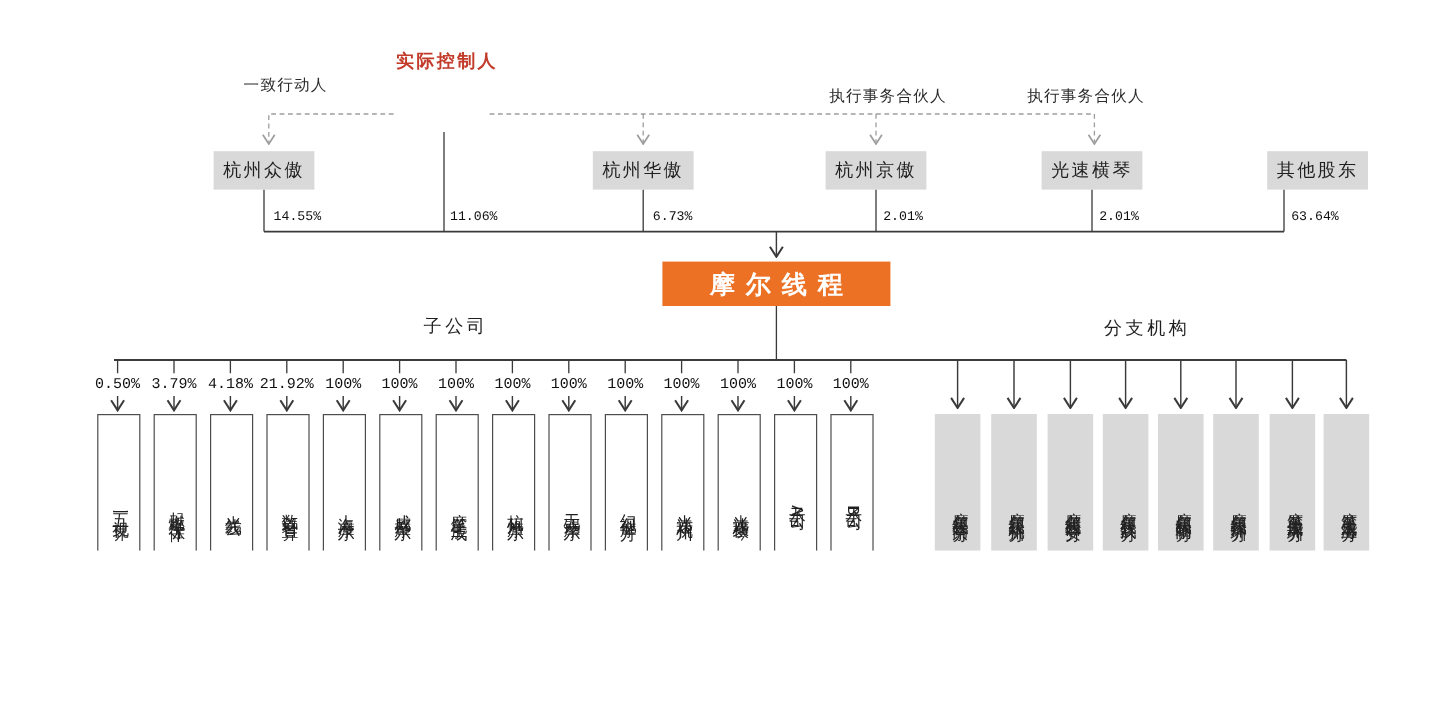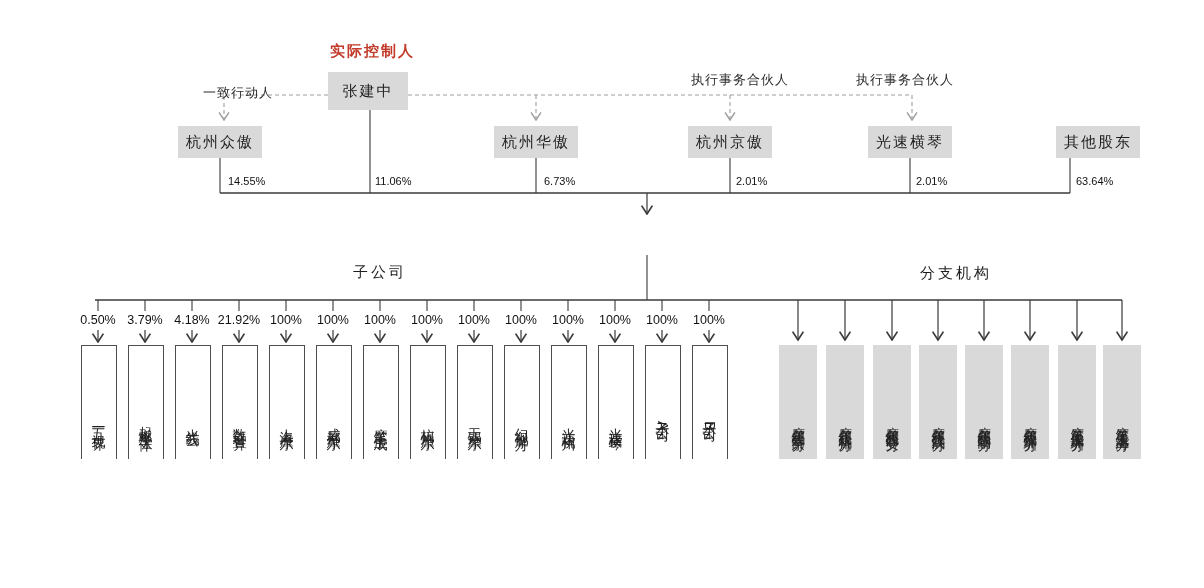--- a/index.html
+++ b/index.html
@@ -1,19 +1,19 @@
 <!DOCTYPE html>
 <html><head>
 <meta charset="utf-8">
 <title>股权结构图</title>
 <style>
   html,body{margin:0;padding:0;background:#ffffff;}
   #canvas{
     position:relative;width:1204px;height:459px;background:#fff;overflow:hidden;
-    font-family:Liberation Sans, sans-serif;color:#1f1f1f;
+    font-family:Liberation Mono, monospace;color:#1f1f1f;
   }
   #wires{position:absolute;left:0;top:0;width:1204px;height:588px;pointer-events:none;}
   .abs{position:absolute;}
   .ctr{display:flex;align-items:center;justify-content:center;text-align:center;}
   .graybox{background:#d9d9d9;font-size:15px;letter-spacing:2px;}
   .controller-label{color:#c23b2b;font-size:15px;font-weight:bold;letter-spacing:2px;}
   .rel-label{font-size:13px;color:#2b2b2b;letter-spacing:1px;white-space:nowrap;}
   .pct{font-size:11px;color:#111;}
   .pct-c{font-size:12.5px;color:#111;text-align:center;}
   .company{background:#ec7125;color:#fff;font-size:21px;font-weight:bold;letter-spacing:9px;text-indent:9px;}
@@ -85,39 +85,39 @@
       <line x1="938" y1="300" x2="938" y2="340" marker-end="url(#aD)"></line>
       <line x1="984" y1="300" x2="984" y2="340" marker-end="url(#aD)"></line>
       <line x1="1030" y1="300" x2="1030" y2="340" marker-end="url(#aD)"></line>
       <line x1="1077" y1="300" x2="1077" y2="340" marker-end="url(#aD)"></line>
       <line x1="1122" y1="300" x2="1122" y2="340" marker-end="url(#aD)"></line>
       <line x1="521" y1="525" x2="521" y2="533" marker-end="url(#aD)"></line>
     </g>
   </svg>
 
   <div class="abs ctr controller-label" style="left:320px;top:42px;width:105px;height:18px;">实际控制人</div>
-  <div class="abs ctr graybox" style="left:328px;top:72px;width:80px;height:38px;">张建中</div>
-
-  <div class="abs rel-label" style="left:203px;top:84px;">一致行动人</div>
+
+  <div class="abs rel-label" style="left:203px;top:62px;">一致行动人</div>
   <div class="abs rel-label" style="left:691px;top:71px;">执行事务合伙人</div>
   <div class="abs rel-label" style="left:856px;top:71px;">执行事务合伙人</div>
 
   <div class="abs ctr graybox" style="left:178px;top:126px;width:84px;height:32px;">杭州众傲</div>
   <div class="abs ctr graybox" style="left:494px;top:126px;width:84px;height:32px;">杭州华傲</div>
   <div class="abs ctr graybox" style="left:688px;top:126px;width:84px;height:32px;">杭州京傲</div>
   <div class="abs ctr graybox" style="left:868px;top:126px;width:84px;height:32px;">光速横琴</div>
   <div class="abs ctr graybox" style="left:1028px;top:126px;width:84px;height:32px;margin-left:28px;">其他股东</div>
 
   <div class="abs pct" style="left:228px;top:175px;">14.55%</div>
   <div class="abs pct" style="left:375px;top:175px;">11.06%</div>
   <div class="abs pct" style="left:544px;top:175px;">6.73%</div>
   <div class="abs pct" style="left:736px;top:175px;">2.01%</div>
   <div class="abs pct" style="left:916px;top:175px;">2.01%</div>
   <div class="abs pct" style="left:1076px;top:175px;">63.64%</div>
 
+  <div class="abs ctr company" style="left:552px;top:218px;width:190px;height:37px;">摩尔线程</div>
 
   <div class="abs ctr section-label" style="left:335px;top:263px;width:90px;height:18px;">子公司</div>
   <div class="abs ctr section-label" style="left:911px;top:264px;width:90px;height:18px;text-align:center;">分支机构</div>
 
   <div class="abs pct-c" style="left:68px;top:313px;width:60px;">0.50%</div>
   <div class="abs pct-c" style="left:115px;top:313px;width:60px;text-align:center;">3.79%</div>
   <div class="abs pct-c" style="left:162px;top:313px;width:60px;">4.18%</div>
   <div class="abs pct-c" style="left:209px;top:313px;width:60px;">21.92%</div>
   <div class="abs pct-c" style="left:256px;top:313px;width:60px;">100%</div>
   <div class="abs pct-c" style="left:303px;top:313px;width:60px;">100%</div>

